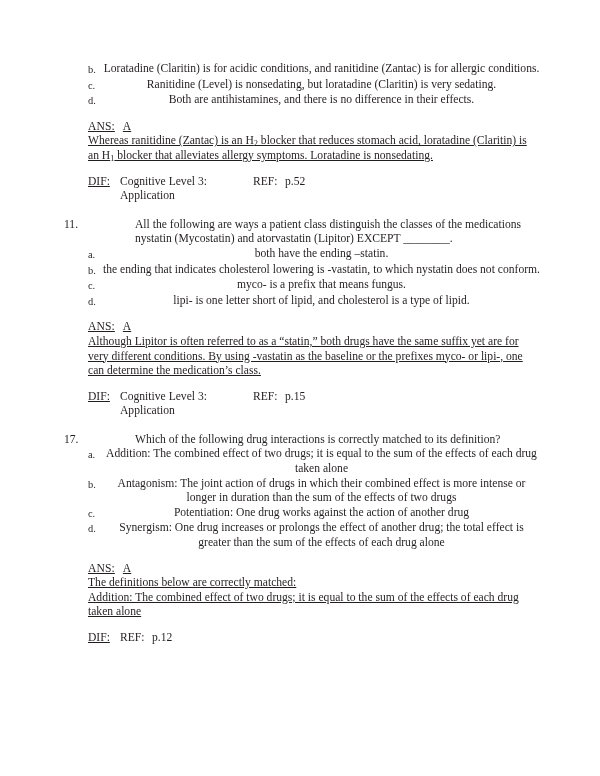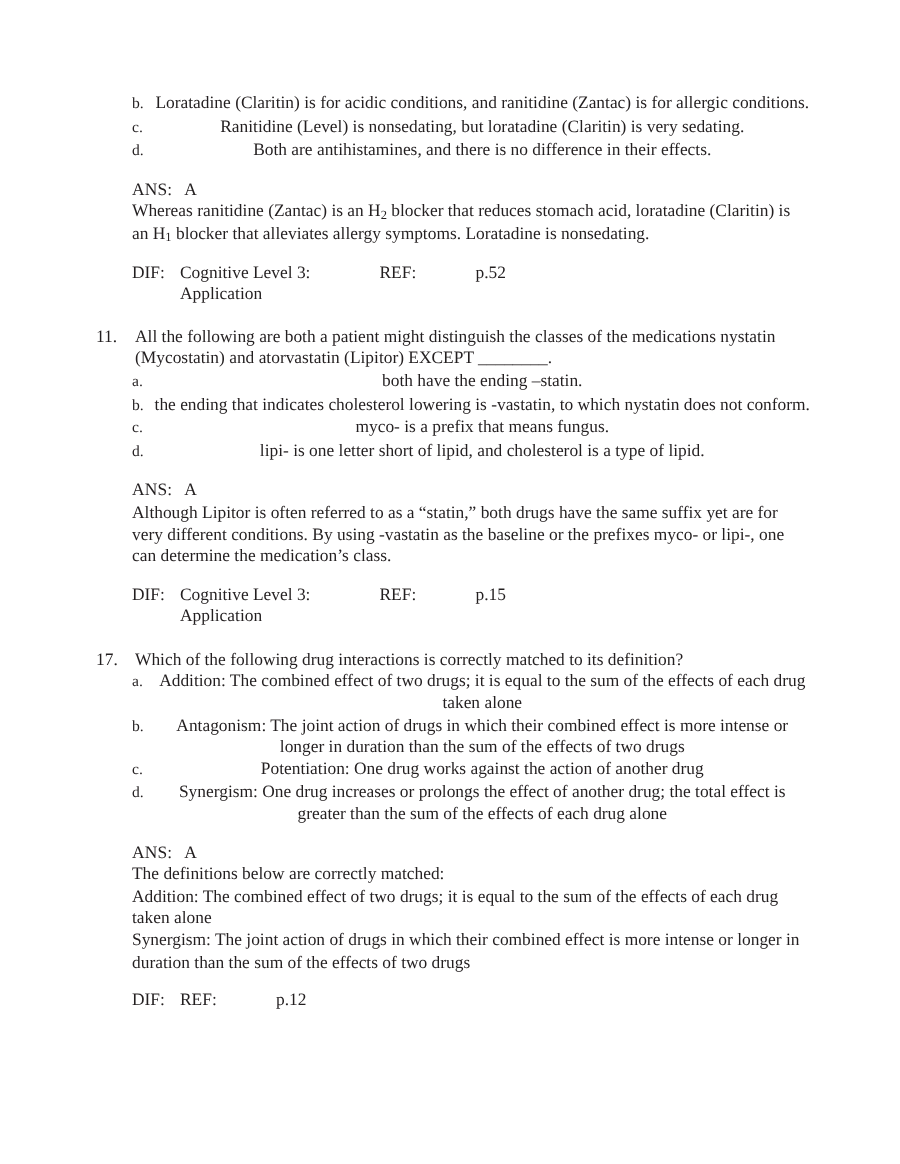--- a/index.html
+++ b/index.html
@@ -53,54 +53,56 @@
   }
   .opt .otx {
     flex: 1 1 auto;
     text-align: center;
   }
 
   
   .q {
     display: flex;
     align-items: flex-start;
+    gap: 45px;
   }
   .q .num {
     width: 26px;
     flex: 0 0 26px;
     text-align: left;
     padding-left: 2px;
   }
   .q .stem {
     flex: 1 1 auto;
   }
 
   
   .ansblk {
     margin-left: 26px;
+    text-decoration: underline;
   }
   .ansblk .ansline .lbl {
     letter-spacing: 0.1px;
   }
   .ansblk .ansline .val {
     margin-left: 8px;
   }
   .expl {
     text-align: left;
   }
 
   
   .difrow {
     display: flex;
     margin-left: 26px;
   }
-  .difrow .dlbl   { width: 32px; flex: 0 0 32px; }
+  .difrow .dlbl   { width: 32px; flex: 0 0 32px; text-decoration: underline; }
   .difrow .dval   { width: 133px; flex: 0 0 133px; }
   .difrow .rlbl   { width: 32px; flex: 0 0 32px; }
-  .difrow .rval   { flex: 0 0 auto; margin-left: 32px; }
+  .difrow .rval   { flex: 0 0 auto; }
   .sp-md { height: 11px; }
   .sp-lg { height: 14px; }
 
   sub {
     font-size: 0.72em;
     vertical-align: -0.22em;
     line-height: 0;
   }
 </style>
 </head>
@@ -142,21 +144,21 @@
         <span class="rval">p.52</span>
       </div>
     </div>
 
     <div class="sp-lg"></div>
 
     <div class="blk">
 
       <div class="q">
         <span class="num">11.</span>
-        <span class="stem">All the following are both a patient might distinguish the classes of the medications nystatin (Mycostatin) and atorvastatin (Lipitor) EXCEPT ________.</span>
+        <span class="stem">All the following are ways a patient class distinguish the classes of the medications nystatin (Mycostatin) and atorvastatin (Lipitor) EXCEPT ________.</span>
       </div>
 
       <div class="opt">
         <span class="ltr">a.</span>
         <span class="otx">both have the ending –statin.</span>
       </div>
       <div class="opt">
         <span class="ltr">b.</span>
         <span class="otx">the ending that indicates cholesterol lowering is -vastatin, to which nystatin does not conform.</span>
       </div>
@@ -215,21 +217,20 @@
       </div>
 
       <div class="sp-md"></div>
 
       <div class="ansblk">
         <div class="ansline">
           <span class="lbl">ANS:</span><span class="val">A</span>
         </div>
         <div class="expl">The definitions below are correctly matched:</div>
         <div class="expl">Addition: The combined effect of two drugs; it is equal to the sum of the effects of each drug taken alone</div>
-        <div class="expl">Synergism: The joint action of drugs in which their combined effect is more intense or longer in duration than the sum of the effects of two drugs</div>
       </div>
 
       <div class="sp-md"></div>
 
       <div class="difrow">
         <span class="dlbl">DIF:</span>
         <span class="rlbl">REF:</span>
         <span class="rval">p.12</span>
       </div>
     </div>

